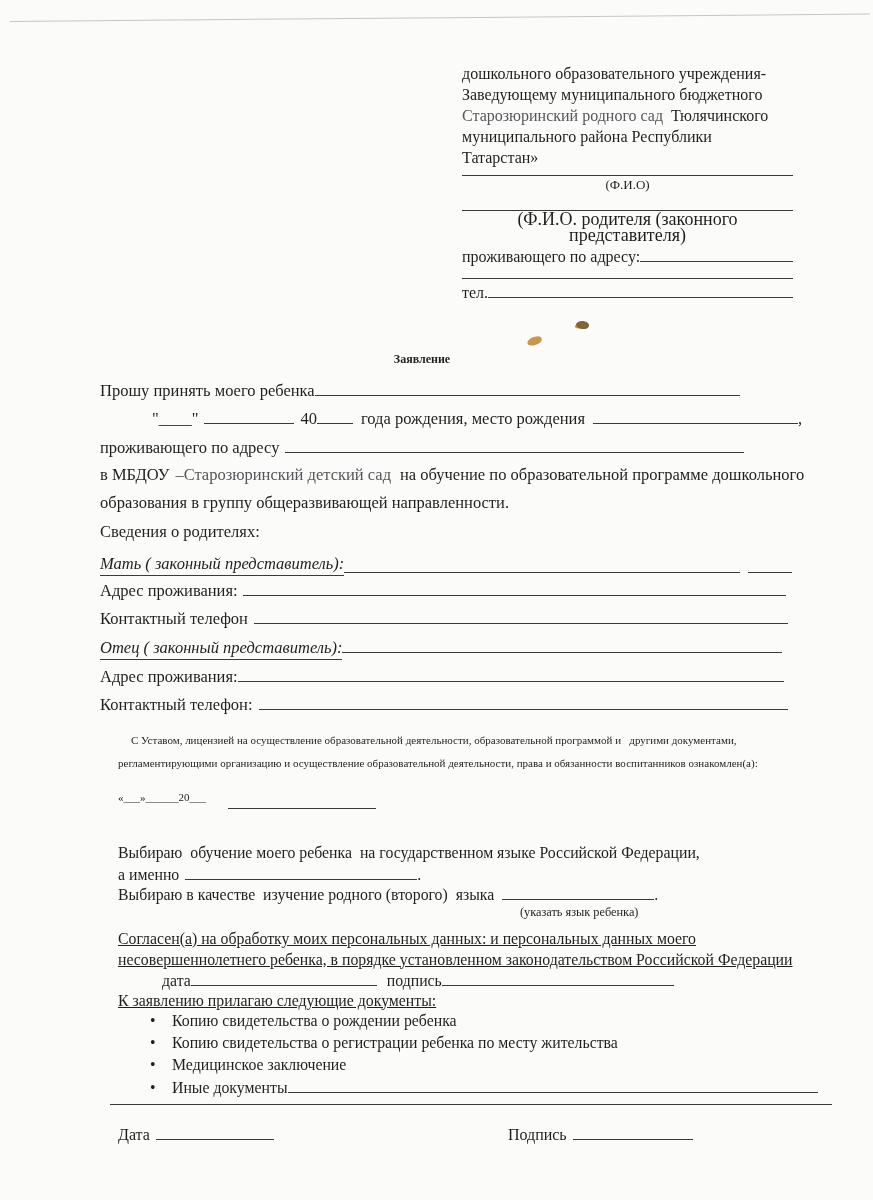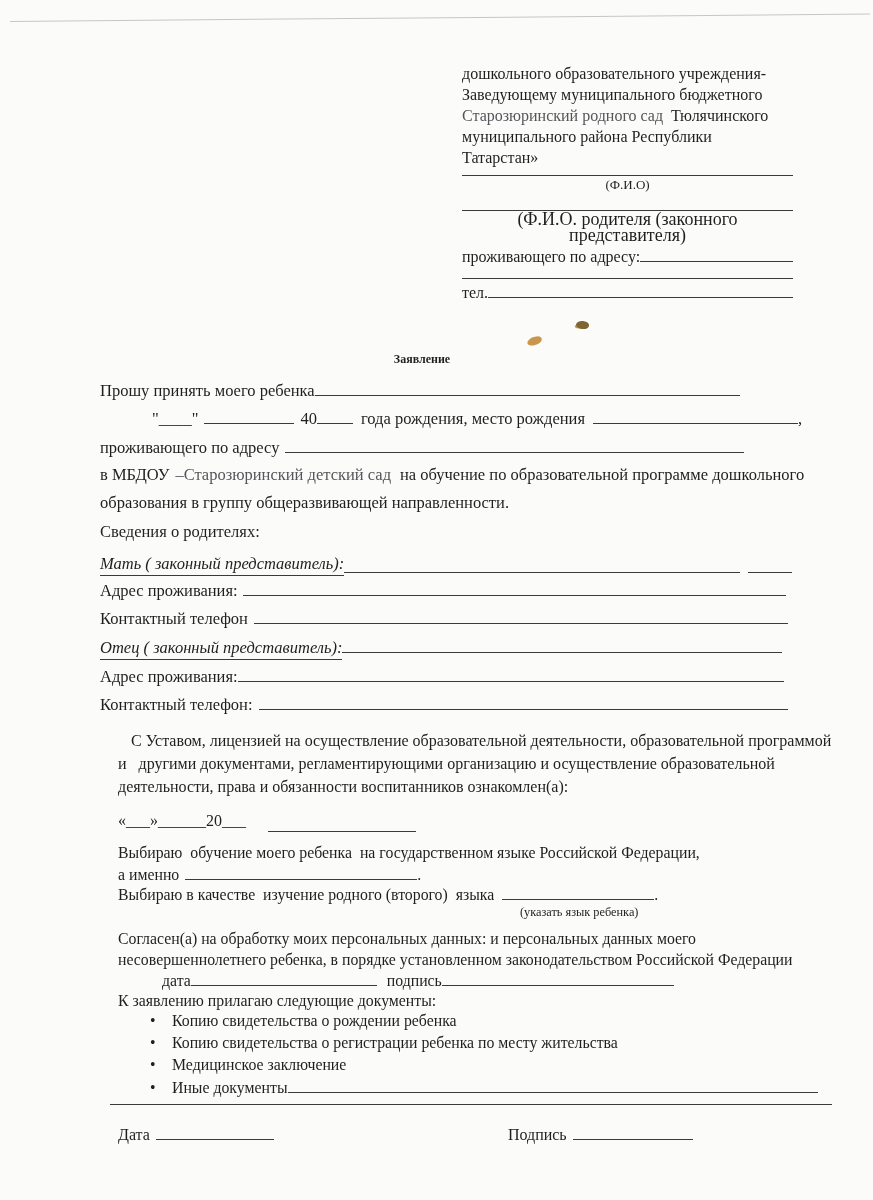--- a/index.html
+++ b/index.html
@@ -35,30 +35,30 @@
   .addressee .rule3 { margin-top:11px; }
   
   .title { position:absolute; left:118px; top:352px; width:712px; text-align:center;
     padding-right:104px; box-sizing:border-box; font-weight:bold; font-size:12px; }
   
   .rows { position:absolute; left:100px; top:379px; width:712px; font-size:16.5px; }
   .rows .row { height:28.6px; box-sizing:border-box; }
   .it-ul { font-style:italic; border-bottom:1.5px solid var(--rule_line,#3a3a3a); padding-bottom:1px; }
   .gap8 { width:8px; }
   
-  .famil { position:absolute; left:118px; top:729px; width:716px; font-size:16px; line-height:23px; }
+  .famil { position:absolute; left:118px; top:729px; width:716px; font-size:11px; line-height:23px; }
   .famil p { margin:0; text-indent:13px; }
   .famil .date-row { margin-top:11px; display:flex; align-items:flex-end; }
   
   .lang { position:absolute; left:118px; top:843px; width:716px; font-size:15.8px; line-height:20.5px; }
   .lang .row { height:20.5px; }
   .lang .cap-under { margin-left:402px; font-size:12.3px; line-height:14px; }
   
   .consent { position:absolute; left:118px; top:929px; width:716px; font-size:15.8px; line-height:20.5px; }
-  .consent .line { height:20.5px; }
+  .consent .line { height:20.5px;text-decoration:underline; }
   .consent .date-row { height:20.5px; display:flex; align-items:baseline; padding-left:44px; box-sizing:border-box; }
   .b-row { height:22px; display:flex; align-items:baseline; padding-left:32px; box-sizing:border-box; }
   .dot { width:22px; flex:0 0 22px; }
   .consent .final-rule { margin-top:5px; margin-left:-8px; width:722px; }
   
   .footer { position:absolute; left:118px; top:1124px; width:712px; font-size:16px; display:flex; align-items:baseline; }
   .sp6 { display:inline-block; width:6px; }
 </style>
 </head>
 <body>

